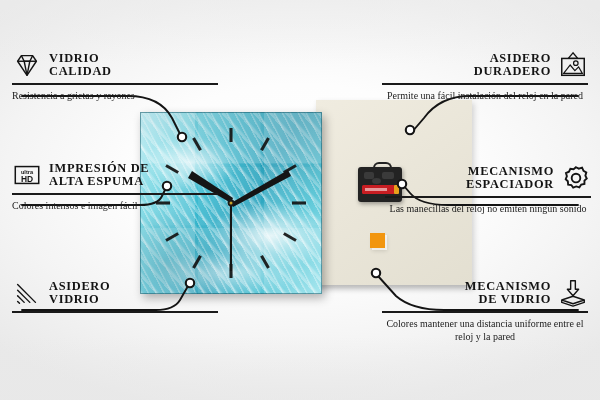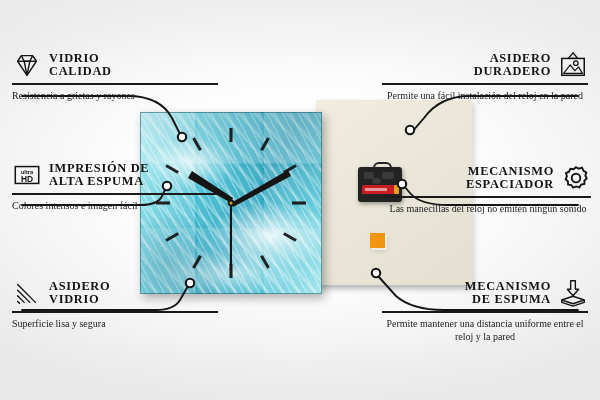--- a/index.html
+++ b/index.html
@@ -231,21 +231,20 @@
           <line x1="6" y1="19" x2="13" y2="26"></line>
           <line x1="6" y1="25" x2="8" y2="27"></line>
         </g>
       </svg>
       <div class="titles">
         <span class="t1">ASIDERO</span>
         <span class="t2">VIDRIO</span>
       </div>
     </div>
     <div class="rule"></div>
-    <div class="desc">Superficie lisa y segura</div>
   </div>
 
   <div class="feat right" id="f-asidero">
     <div class="head">
       <svg class="ico" viewBox="0 0 32 32">
         <path d="M16 3 L11 9 L21 9 Z" fill="none" stroke="#141414" stroke-width="1.4"></path>
         <rect x="4" y="9" width="24" height="18" fill="none" stroke="#141414" stroke-width="1.6"></rect>
         <path d="M6 25 L13 16 L18 22 L22 18 L26 25 Z" fill="none" stroke="#141414" stroke-width="1.3"></path>
         <circle cx="19" cy="14" r="2.4" fill="none" stroke="#141414" stroke-width="1.3"></circle>
       </svg>
@@ -277,19 +276,19 @@
 
   <div class="feat right" id="f-espaciador">
     <div class="head">
       <svg class="ico" viewBox="0 0 32 32">
         <path d="M13.5 3 L18.5 3 L18.5 12 L22 12 L16 19 L10 12 L13.5 12 Z" fill="none" stroke="#141414" stroke-width="1.5" stroke-linejoin="round"></path>
         <path d="M16 19.5 L28 23.5 L16 27.5 L4 23.5 Z" fill="none" stroke="#141414" stroke-width="1.5" stroke-linejoin="round"></path>
         <path d="M4 23.5 L4 26 L16 30 L28 26 L28 23.5" fill="none" stroke="#141414" stroke-width="1.5" stroke-linejoin="round"></path>
       </svg>
       <div class="titles">
         <span class="t1">MECANISMO</span>
-        <span class="t2">DE ESPUMA</span>
-      </div>
-    </div>
-    <div class="rule"></div>
-    <div class="desc">Permite mantener una distancia uniforme entre el reloj y la pared</div>
+        <span class="t2">DE VIDRIO</span>
+      </div>
+    </div>
+    <div class="rule"></div>
+    <div class="desc">Colores mantener una distancia uniforme entre el reloj y la pared</div>
   </div>
 </div>
 
 </body></html>

